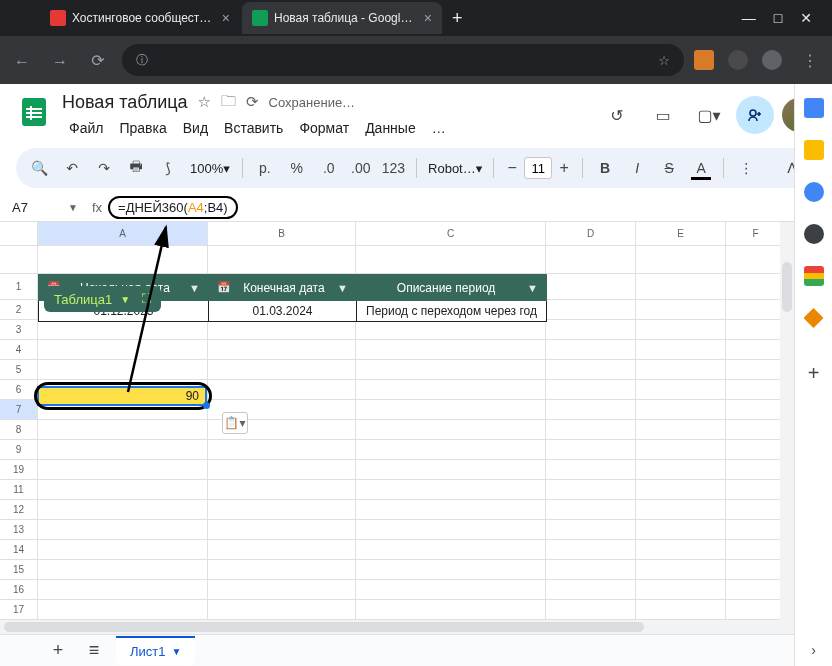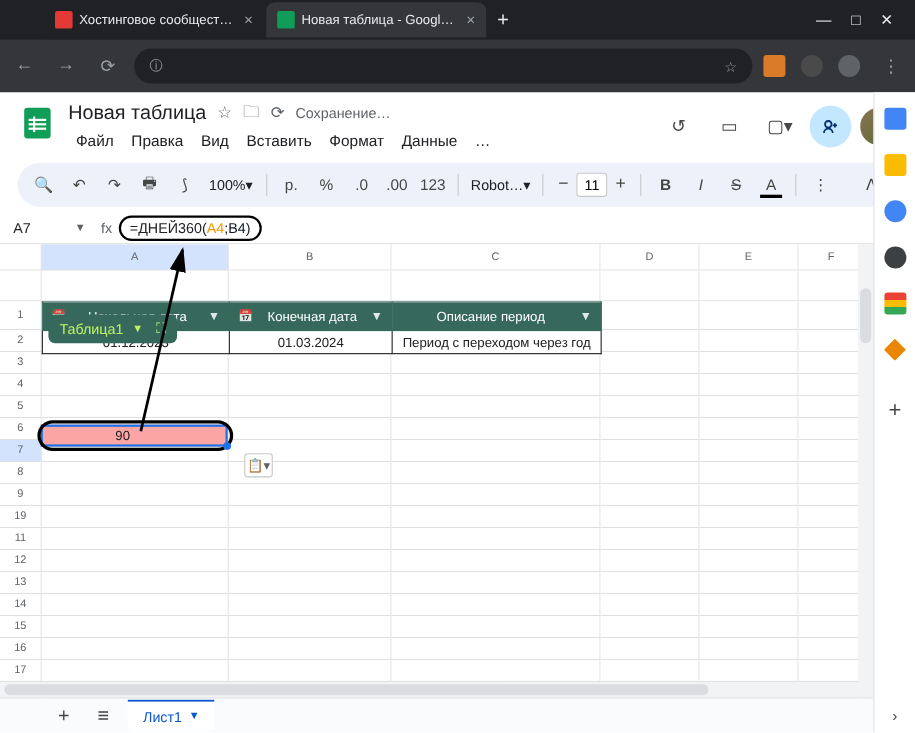--- a/index.html
+++ b/index.html
@@ -107,21 +107,21 @@
 .cell-row .cell:nth-child(1) { width: 170px; }
 .cell-row .cell:nth-child(2) { width: 148px; }
 .cell-row .cell:nth-child(3) { width: 190px; }
 .cell-row .cell:nth-child(4) { width: 90px; }
 .cell-row .cell:nth-child(5) { width: 90px; }
 .cell-row .cell:nth-child(6) { width: 60px; }
 
 
 .active-cell-wrap { position: absolute; left: 37px; top: 164px; z-index: 6; }
 .active-highlight { position: absolute; left: -3px; top: -4px; width: 178px; height: 28px; border: 3px solid #000; border-radius: 14px; pointer-events: none; }
-.active-cell { width: 170px; height: 20px; border: 2px solid #1a73e8; background: #fca5a5; display: flex; align-items: center; justify-content: center; padding-right: 21px; font-size: 12px; color: #202124; }
+.active-cell { width: 170px; height: 20px; border: 2px solid #1a73e8; background: #fde047; display: flex; align-items: center; justify-content: flex-end; padding-right: 6px; font-size: 12px; color: #202124; }
 .active-handle { position: absolute; right: -3px; bottom: -3px; width: 7px; height: 7px; background: #1a73e8; border-radius: 50%; }
 
 
 .arrow-svg { position: absolute; left: 118px; top: 0; z-index: 10; pointer-events: none; }
 
 
 .paste-chip { position: absolute; left: 222px; top: 190px; width: 26px; height: 22px; border: 1px solid #c7c7c7; border-radius: 3px; background: #fff; display: flex; align-items: center; justify-content: center; font-size: 12px; cursor: pointer; z-index: 4; color: #5f6368; }
 
 
 .v-scroll { position: absolute; right: 38px; top: 0; width: 14px; bottom: 0; background: #f1f3f4; }

